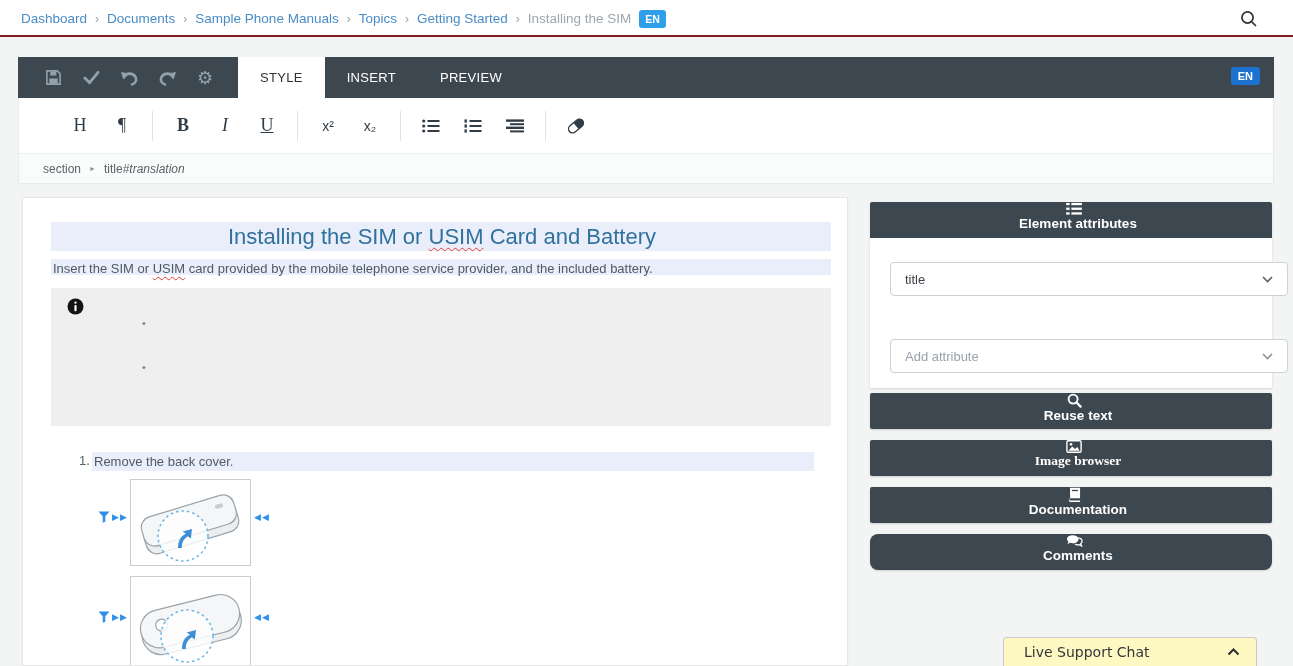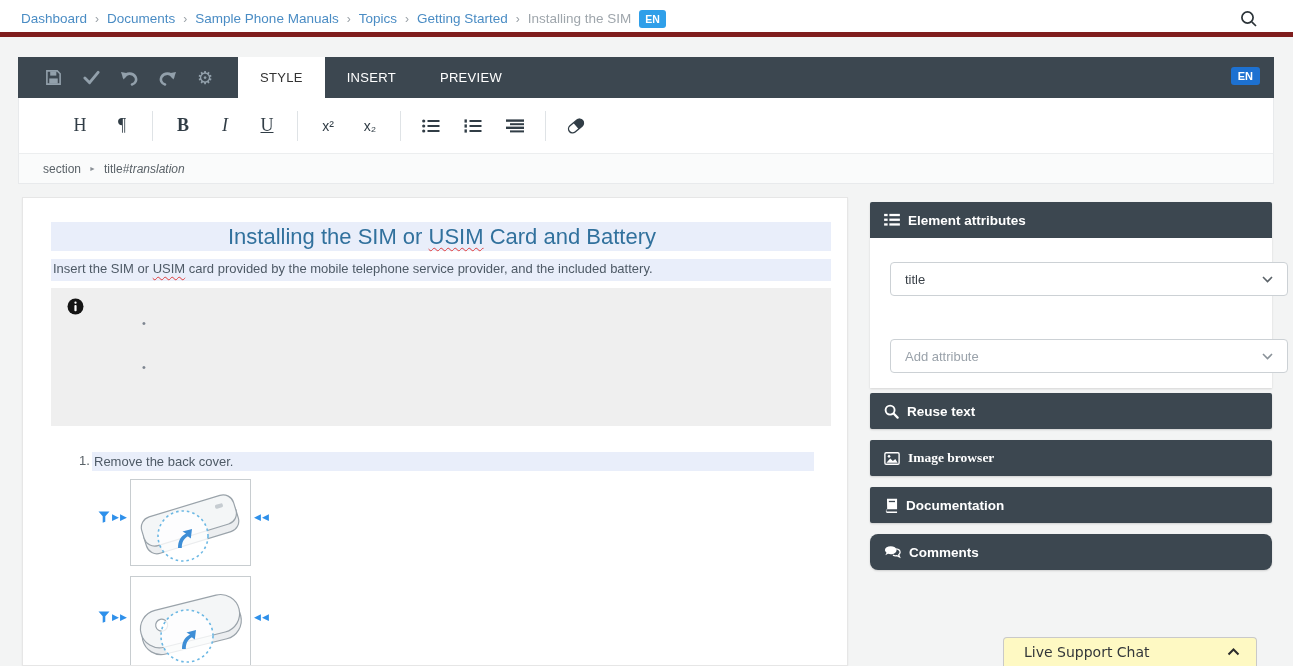--- a/index.html
+++ b/index.html
@@ -1,21 +1,21 @@
 <!DOCTYPE html>
 <html><head>
 <meta charset="utf-8">
 <style>
   * { margin:0; padding:0; box-sizing:border-box; }
   html,body { width:1293px; height:666px; overflow:hidden; background:#f3f4f4;
               font-family:"Liberation Sans", sans-serif; }
 
   
   .topbar { position:absolute; left:0; top:0; width:1293px; height:37px; background:#fff;
-            border-bottom:5px solid #7f1d1d; }
+            border-bottom:2px solid #7f1d1d; }
   .crumbs { position:absolute; left:21px; top:0; height:37px; display:flex; align-items:center;
             font-size:13.5px; white-space:nowrap; }
   .crumb { color:#4a8cc4; cursor:pointer; }
   .crumb.muted { color:#9fa6ac; cursor:default; }
   .crumb-sep { color:#9aa1a7; margin:0 8px; font-size:12px; }
   .badge-sky { background:#2f9fe9; color:#fff; font-size:10.5px; font-weight:bold;
                padding:3px 6px; border-radius:3px; margin-left:8px; }
   .search-btn { position:absolute; right:34px; top:9px; width:20px; height:20px; cursor:pointer; }
 
   
@@ -47,21 +47,21 @@
                   display:flex; align-items:center; padding-left:24px; font-size:12px; color:#5a6268; }
   .ep-sep { font-size:7px; color:#8a9096; margin:0 8px; }
   .ep-italic { font-style:italic; }
 
   
   .content-panel { position:absolute; left:22px; top:197px; width:826px; height:469px; background:#fff;
                    border:1px solid #e6e6e6; box-shadow:0 1px 2px rgba(0,0,0,.05); overflow:hidden; }
   .hl { background:#e9eefa; }
   .doc-title { position:absolute; left:28px; top:24px; width:780px; height:29px; line-height:29px;
                font-size:22px; color:#31719d; padding-left:2px; white-space:nowrap;text-align:center; }
-  .doc-intro { position:absolute; left:28px; top:61px; width:780px; height:22px; line-height:19px;
+  .doc-intro { position:absolute; left:28px; top:61px; width:780px; height:16px; line-height:19px;
                font-size:13px; color:#4e5a66; padding-left:2px; white-space:nowrap; }
   .sp { text-decoration:underline; text-decoration-style:wavy; text-decoration-color:#e03c3c;
         text-decoration-thickness:1px; text-underline-offset:3px; }
 
   .infobox { position:absolute; left:28px; top:90px; width:780px; height:138px; background:#efefef; }
   .info-icon { position:absolute; left:16px; top:10px; width:17px; height:17px; }
   .note-dot { position:absolute; left:91px; font-size:11px; color:#7d8590; }
   .note-line { position:absolute; left:99px; width:662px; font-size:13px; color:#4e5a66;
                line-height:20px; padding:1px 4px 1px 2px; }
 
@@ -72,21 +72,21 @@
   .fig-box { position:absolute; left:107px; width:121px; border:1px solid #c8cdd0; background:#fff; }
   .fig1 { top:281px; height:87px; }
   .fig2 { top:378px; height:90px; }
   .marker { position:absolute; display:flex; align-items:center; }
   .chev { font-size:9px; color:#2e90ea; line-height:1; margin-right:1px; cursor:pointer; }
 
   
   .panel-header { position:absolute; left:870px; width:402px; height:36px; background:#3c4750;
                   border-radius:2px; display:flex; align-items:center; padding-left:14px;
                   color:#fff; font-size:13.5px; font-weight:bold; cursor:pointer;
-                  box-shadow:0 1px 2px rgba(0,0,0,.15); }
+                  box-shadow:0 1px 2px rgba(0,0,0,.15);flex-direction:column; }
   .panel-header .ph-icon { margin-right:8px; display:flex; }
   .attr-header { top:202px; border-radius:2px 2px 0 0; }
   .attr-body { position:absolute; left:870px; top:238px; width:402px; height:150px; background:#fff;
                box-shadow:0 1px 2px rgba(0,0,0,.12); }
   .select { position:absolute; left:20px; width:398px; height:34px; background:#fff;
             border:1px solid #ccd1d5; border-radius:4px; display:flex; align-items:center;
             padding:0 14px; font-size:13px; cursor:pointer; }
   .select .val { color:#3a4148; }
   .select .placeholder { color:#9aa2aa; }
   .select .chevron { margin-left:auto; display:flex; }

